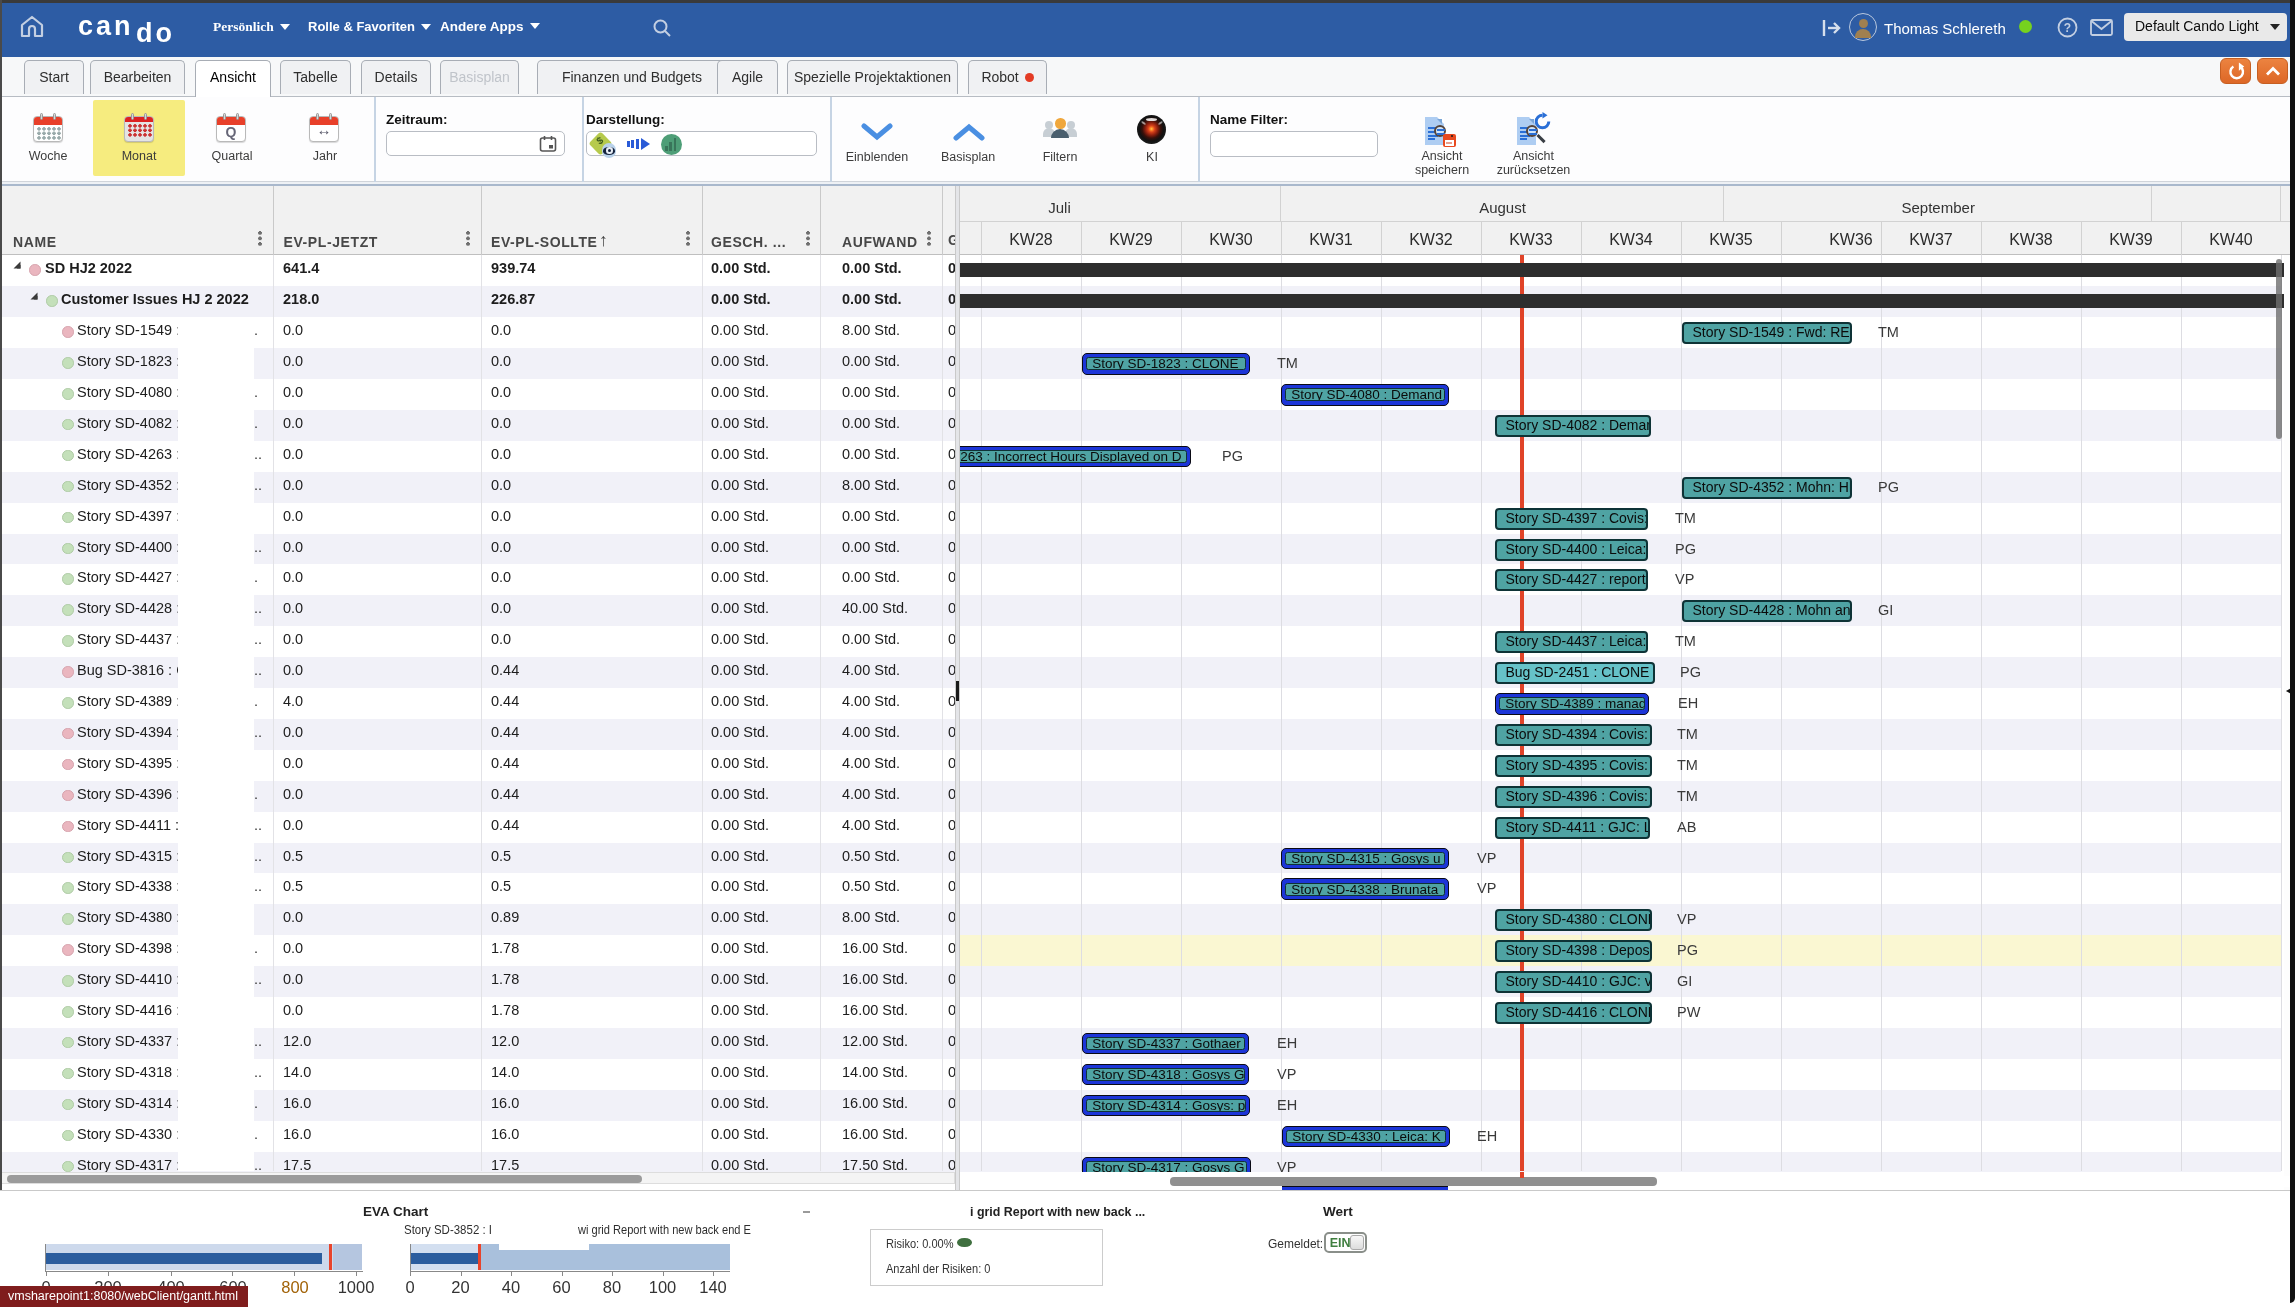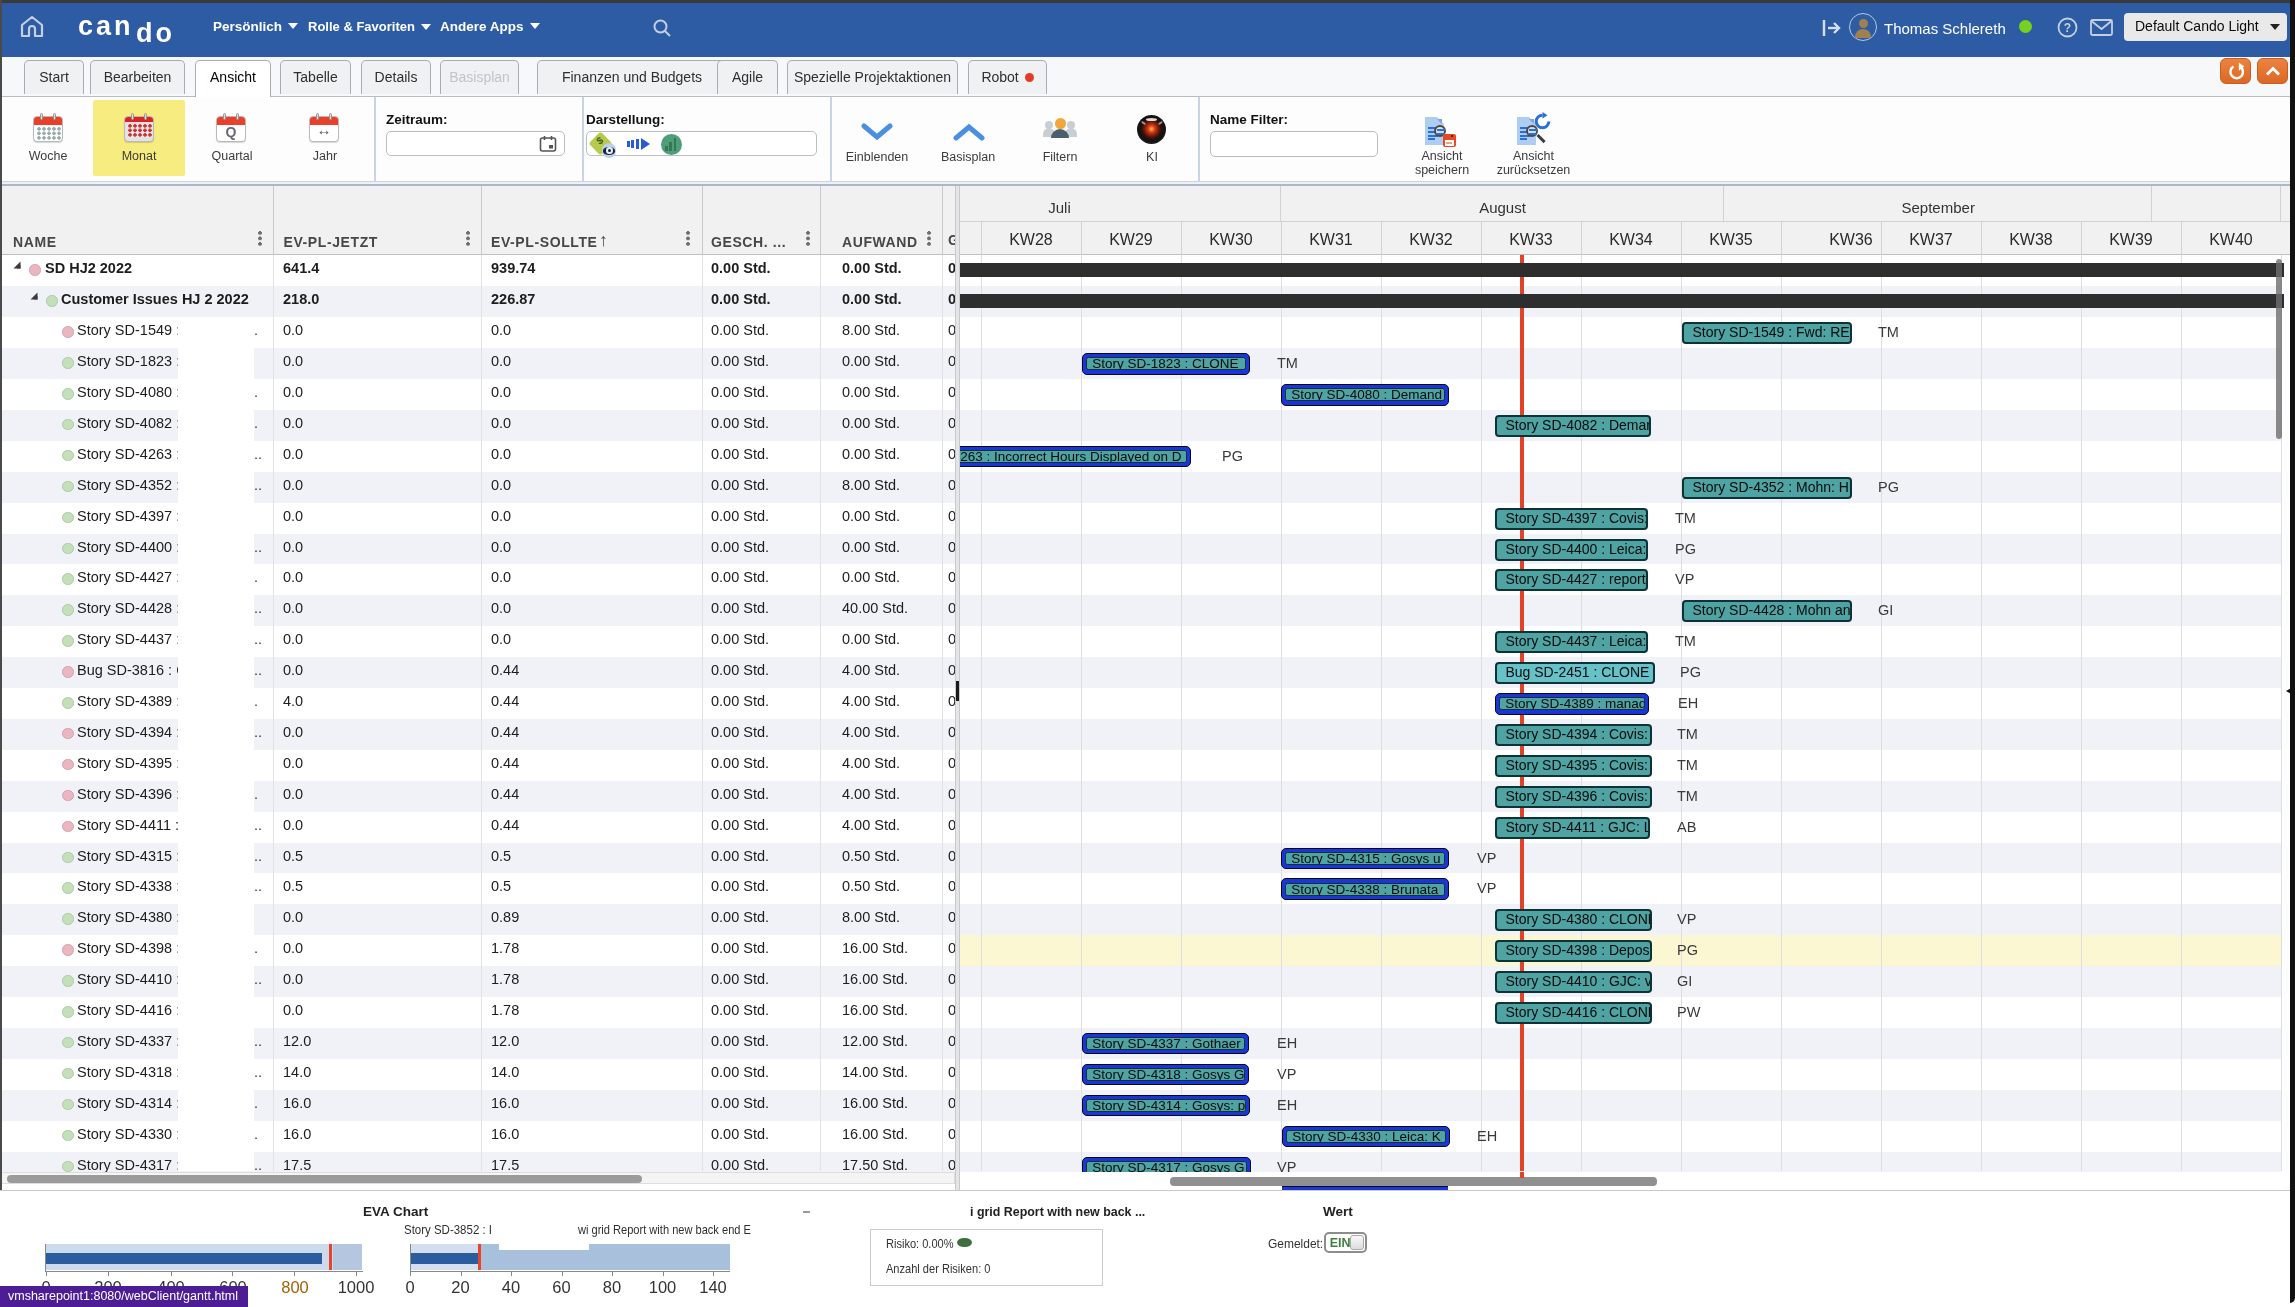--- a/index.html
+++ b/index.html
@@ -55,21 +55,21 @@
 <div id="page">
 
 <div id="nav" class="abs">
 <svg class="abs" style="left:19px;top:14px" width="26" height="25" viewBox="0 0 26 25">
         <path d="M3 11 L13 3 L23 11 L23 22 L16 22 L16 15 A3 3 0 0 0 10 15 L10 22 L3 22 Z" fill="none" stroke="#c3cfe2" stroke-width="2.2" stroke-linejoin="round"></path>
       </svg>
 <div class="abs" style="left:78px;top:11px;width:110px;height:34px;color:#fff;">
         <span style="position:absolute;left:0;top:0;font-size:27px;font-weight:bold;letter-spacing:3px;">can</span>
         <span style="position:absolute;left:58px;top:7px;font-size:27px;font-weight:bold;letter-spacing:3px;">do</span>
       </div>
-<div class="abs navtxt" style="left:213px;top:19px;">Persönlich<span class="caret"></span></div>
+<div class="abs navtxt" style="left:213px;top:19px;font-family:Liberation Serif, serif;">Persönlich<span class="caret"></span></div>
 <div class="abs navtxt" style="left:308px;top:19px;font-size:13px;">Rolle &amp; Favoriten<span class="caret"></span></div>
 <div class="abs navtxt" style="left:440px;top:19px;">Andere Apps<span class="caret"></span></div>
 <svg class="abs" style="left:652px;top:18px" width="20" height="20" viewBox="0 0 20 20">
         <circle cx="8.5" cy="8.5" r="6" fill="none" stroke="#c3cfe2" stroke-width="2"></circle>
         <line x1="13" y1="13" x2="18" y2="18" stroke="#c3cfe2" stroke-width="2"></line>
       </svg>
 <svg class="abs" style="left:1821px;top:18px" width="20" height="20" viewBox="0 0 20 20">
         <line x1="3" y1="2" x2="3" y2="18" stroke="#d6dfec" stroke-width="2.4"></line>
         <line x1="7" y1="10" x2="17" y2="10" stroke="#d6dfec" stroke-width="2.4"></line>
         <path d="M13 5 L18 10 L13 15" fill="none" stroke="#d6dfec" stroke-width="2.4"></path>
@@ -785,18 +785,18 @@
 <div class="ftxt" style="left:886px;top:45px;font-size:13px;color:#333;transform:scaleX(.85);transform-origin:left;">Risiko: 0.00%</div>
 <div class="abs" style="left:957px;top:46.5px;width:15px;height:9.5px;border-radius:50%;background:#3f6f3f;"></div>
 <div class="ftxt" style="left:886px;top:69.5px;font-size:13px;color:#333;transform:scaleX(.85);transform-origin:left;">Anzahl der Risiken: 0</div>
 <div class="ftxt" style="left:1323px;top:13px;font-weight:bold;font-size:13.5px;color:#222;">Wert</div>
 <div class="ftxt" style="left:1268px;top:45px;font-size:13px;color:#333;transform:scaleX(.92);transform-origin:left;">Gemeldet:</div>
 <div class="abs" style="left:1323.7px;top:41px;width:43px;height:20.5px;border:2px solid #8a8f8a;border-radius:5px;background:#fff;">
         <span style="position:absolute;left:4px;top:2px;font-size:12.5px;font-weight:bold;color:#3f7f3f;">EIN</span>
         <span style="position:absolute;right:1px;top:1px;width:14px;height:14.5px;background:linear-gradient(#f8f8f8,#ddd);border:1px solid #aaa;border-radius:3px;"></span>
       </div>
 </div>
-<div class="abs" style="left:0;top:1286px;width:248px;height:21px;background:#4c1d95;z-index:9;">
+<div class="abs" style="left:0;top:1286px;width:248px;height:21px;background:#7f1d1d;z-index:9;">
       <span style="position:absolute;left:8px;top:2.5px;font-size:12.5px;color:#fff;">vmsharepoint1:8080/webClient/gantt.html</span>
     </div>
 <div class="abs" style="left:0;top:0;width:2295px;height:3px;background:#3a3a3a;z-index:40;"></div>
 <div class="abs" style="left:2290px;top:0;width:5px;height:1303px;background:#111;z-index:40;border-radius:0 0 5px 0;"></div>
 <div class="abs" style="left:0;top:0;width:1.5px;height:1190px;background:#4a4a4a;z-index:40;"></div>
 </div>
 </body></html>

